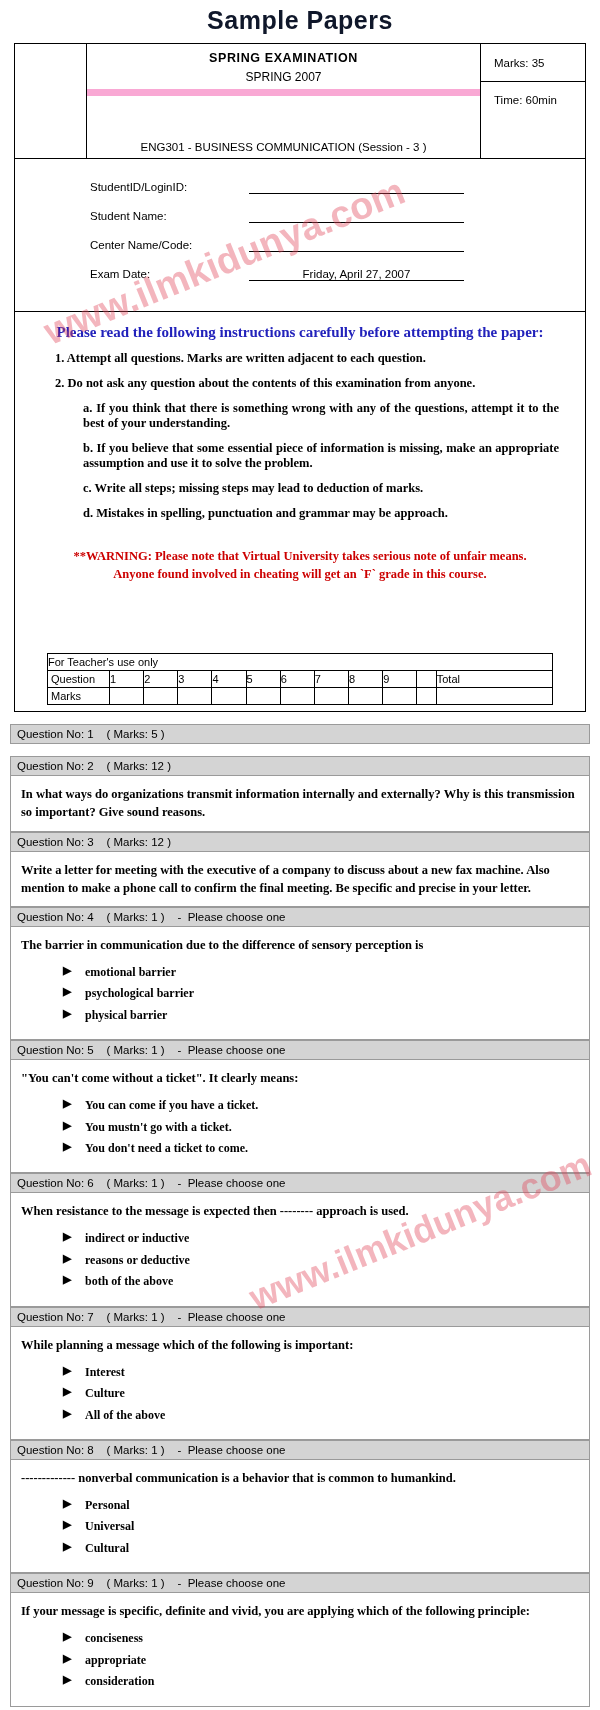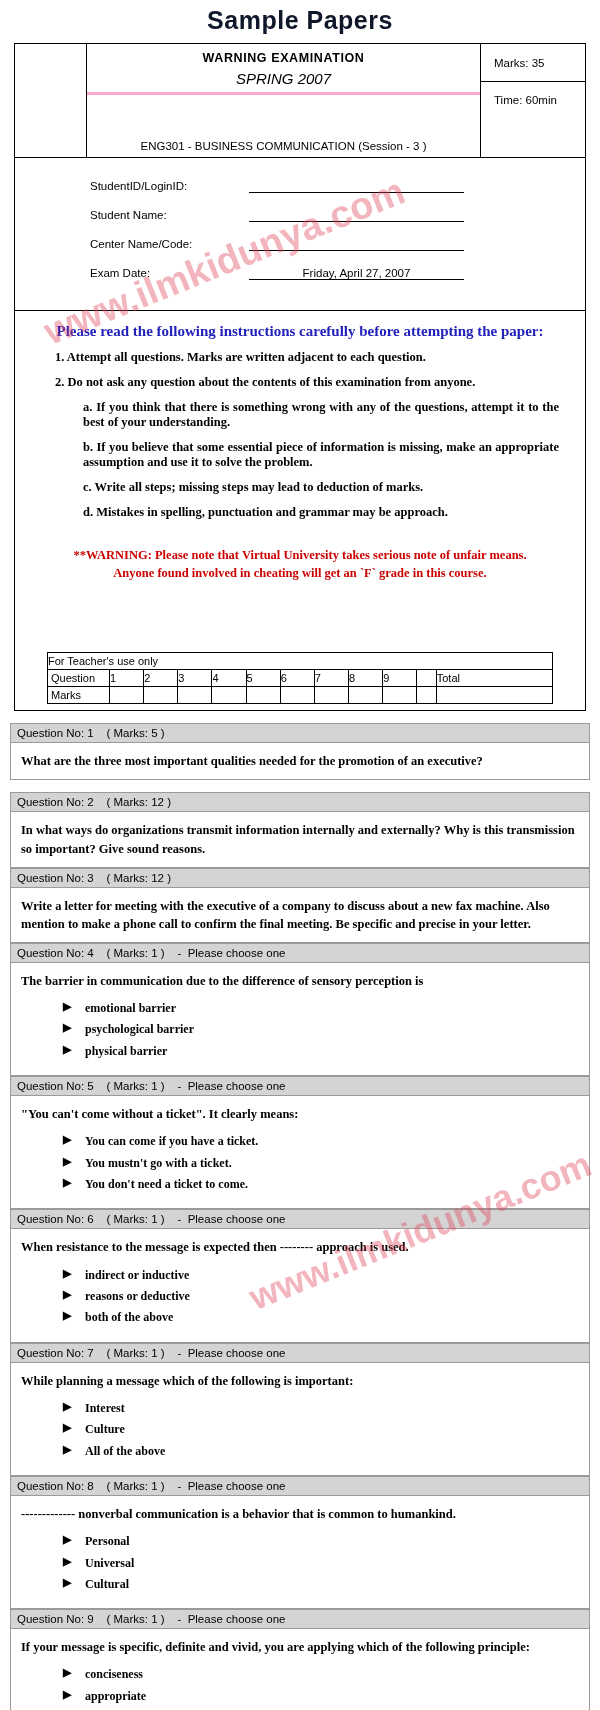--- a/index.html
+++ b/index.html
@@ -43,24 +43,23 @@
   }
   .hdr-mid-row1 {
     font-family: "Liberation Sans", sans-serif;
     font-weight: bold;
     font-size: 12.5px;
     padding: 7px 0 3px 0;
     letter-spacing: 0.6px;
   }
   .hdr-mid-row2 {
     font-family: "Liberation Sans", sans-serif;
-    font-size: 15px;
+    font-size: 12px;
     padding: 2px 0 5px 0;
-    border-bottom: 3px solid #f9a8d4;
-    font-style: italic;
+    border-bottom: 7px solid #f9a8d4;
   }
   .hdr-mid-row3 {
     font-family: "Liberation Sans", sans-serif;
     font-size: 11.5px;
     padding: 5px 0 5px 0;
     margin-top: 40px;
   }
   .hdr-right-cell {
     font-family: "Liberation Sans", sans-serif;
     padding: 13px 0 12px 13px;
@@ -191,21 +190,21 @@
 
   <div class="wm wm1">www.ilmkidunya.com</div>
   <div class="wm wm2">www.ilmkidunya.com</div>
 
   <div class="sample-title">Sample Papers</div>
 
   <div class="hdr-wrap">
     <div class="hdr-top">
       <div class="hdr-left-col"></div>
       <div class="hdr-mid-col">
-        <div class="hdr-mid-row1">WARNING   EXAMINATION</div>
+        <div class="hdr-mid-row1">SPRING   EXAMINATION</div>
         <div class="hdr-mid-row2">SPRING 2007</div>
         <div class="hdr-mid-row3">ENG301 - BUSINESS COMMUNICATION (Session - 3 )</div>
       </div>
       <div class="hdr-right-col">
         <div class="hdr-right-cell">Marks: 35</div>
         <div class="hdr-right-cell bot">Time: 60min</div>
       </div>
     </div>
 
     <div class="hdr-fields">
@@ -275,21 +274,20 @@
         </tr>
       </tbody>
         </table>
     </div>
   </div>
 
   <div class="q-gap"></div>
 
   <div class="q-block">
     <div class="q-bar">Question No: 1    ( Marks: 5 )</div>
-    <div class="q-body">What are the three most important qualities needed for the promotion of an executive?</div>
   </div>
   <div class="q-gap"></div>
 
   <div class="q-block">
     <div class="q-bar">Question No: 2    ( Marks: 12 )</div>
     <div class="q-body">In what ways do organizations transmit information internally and externally? Why is this transmission so important? Give sound reasons.</div>
   </div>
 
   <div class="q-block">
     <div class="q-bar">Question No: 3    ( Marks: 12 )</div>

